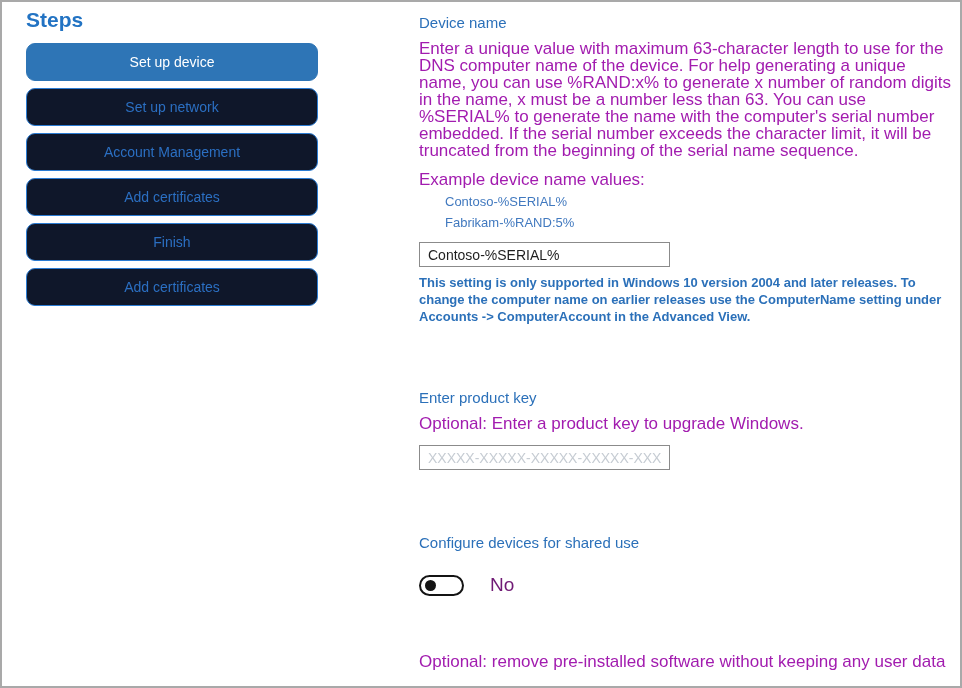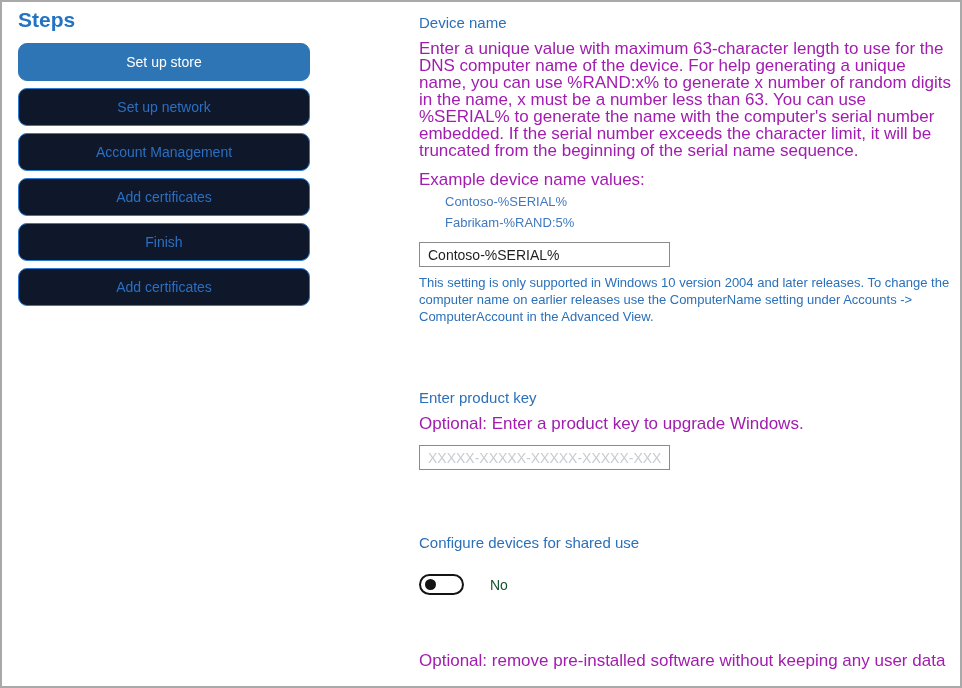--- a/index.html
+++ b/index.html
@@ -12,21 +12,21 @@
   .app {
     position: relative;
     width: 962px; height: 688px;
     background: #ffffff;
     border: 2px solid #a9a9a9;
   }
 
   
   .sidebar {
     position: absolute;
-    left: 16px; top: 6px;
+    left: 24px; top: 6px;
     width: 292px;
   }
   .sidebar-title {
     font-size: 21px;
     font-weight: bold;
     color: #2273c3;
     margin: 0 0 11px 0;
   }
   .step-btn {
     display: block;
@@ -82,21 +82,21 @@
     font-size: 14px;
     color: #1f1f1f;
     background: #fff;
     outline: none;
   }
   .text-input::placeholder { color: #c6ccd3; }
   .note-text {
     margin-top: 7px;
     font-size: 13px;
     line-height: 17px;
-    font-weight: normal;
+    font-weight: bold;
     color: #2b70b9;
   }
   .section { margin-top: 64px; }
   .section-tight-desc { margin-top: 2px; }
   .section .text-input { margin-top: 13px; }
 
   .toggle-row {
     margin-top: 23px;
     display: flex;
     align-items: center;
@@ -113,33 +113,33 @@
   }
   .toggle .knob {
     position: absolute;
     left: 4px; top: 3px;
     width: 11px; height: 11px;
     border-radius: 50%;
     background: #141414;
   }
   .toggle-label {
     margin-left: 26px;
-    font-size: 14px;
-    color: #14532d;
+    font-size: 19px;
+    color: #701a75;
   }
   .section-gap-lg { margin-top: 57px; }
 </style>
 </head>
 <body>
 
 <div class="app">
 
   <aside class="sidebar">
     <h1 class="sidebar-title">Steps</h1>
-    <button class="step-btn active">Set up store</button>
+    <button class="step-btn active">Set up device</button>
     <button class="step-btn">Set up network</button>
     <button class="step-btn">Account Management</button>
     <button class="step-btn">Add certificates</button>
     <button class="step-btn">Finish</button>
     <button class="step-btn">Add certificates</button>
   </aside>
 
   <main class="main">
 
     <section>

